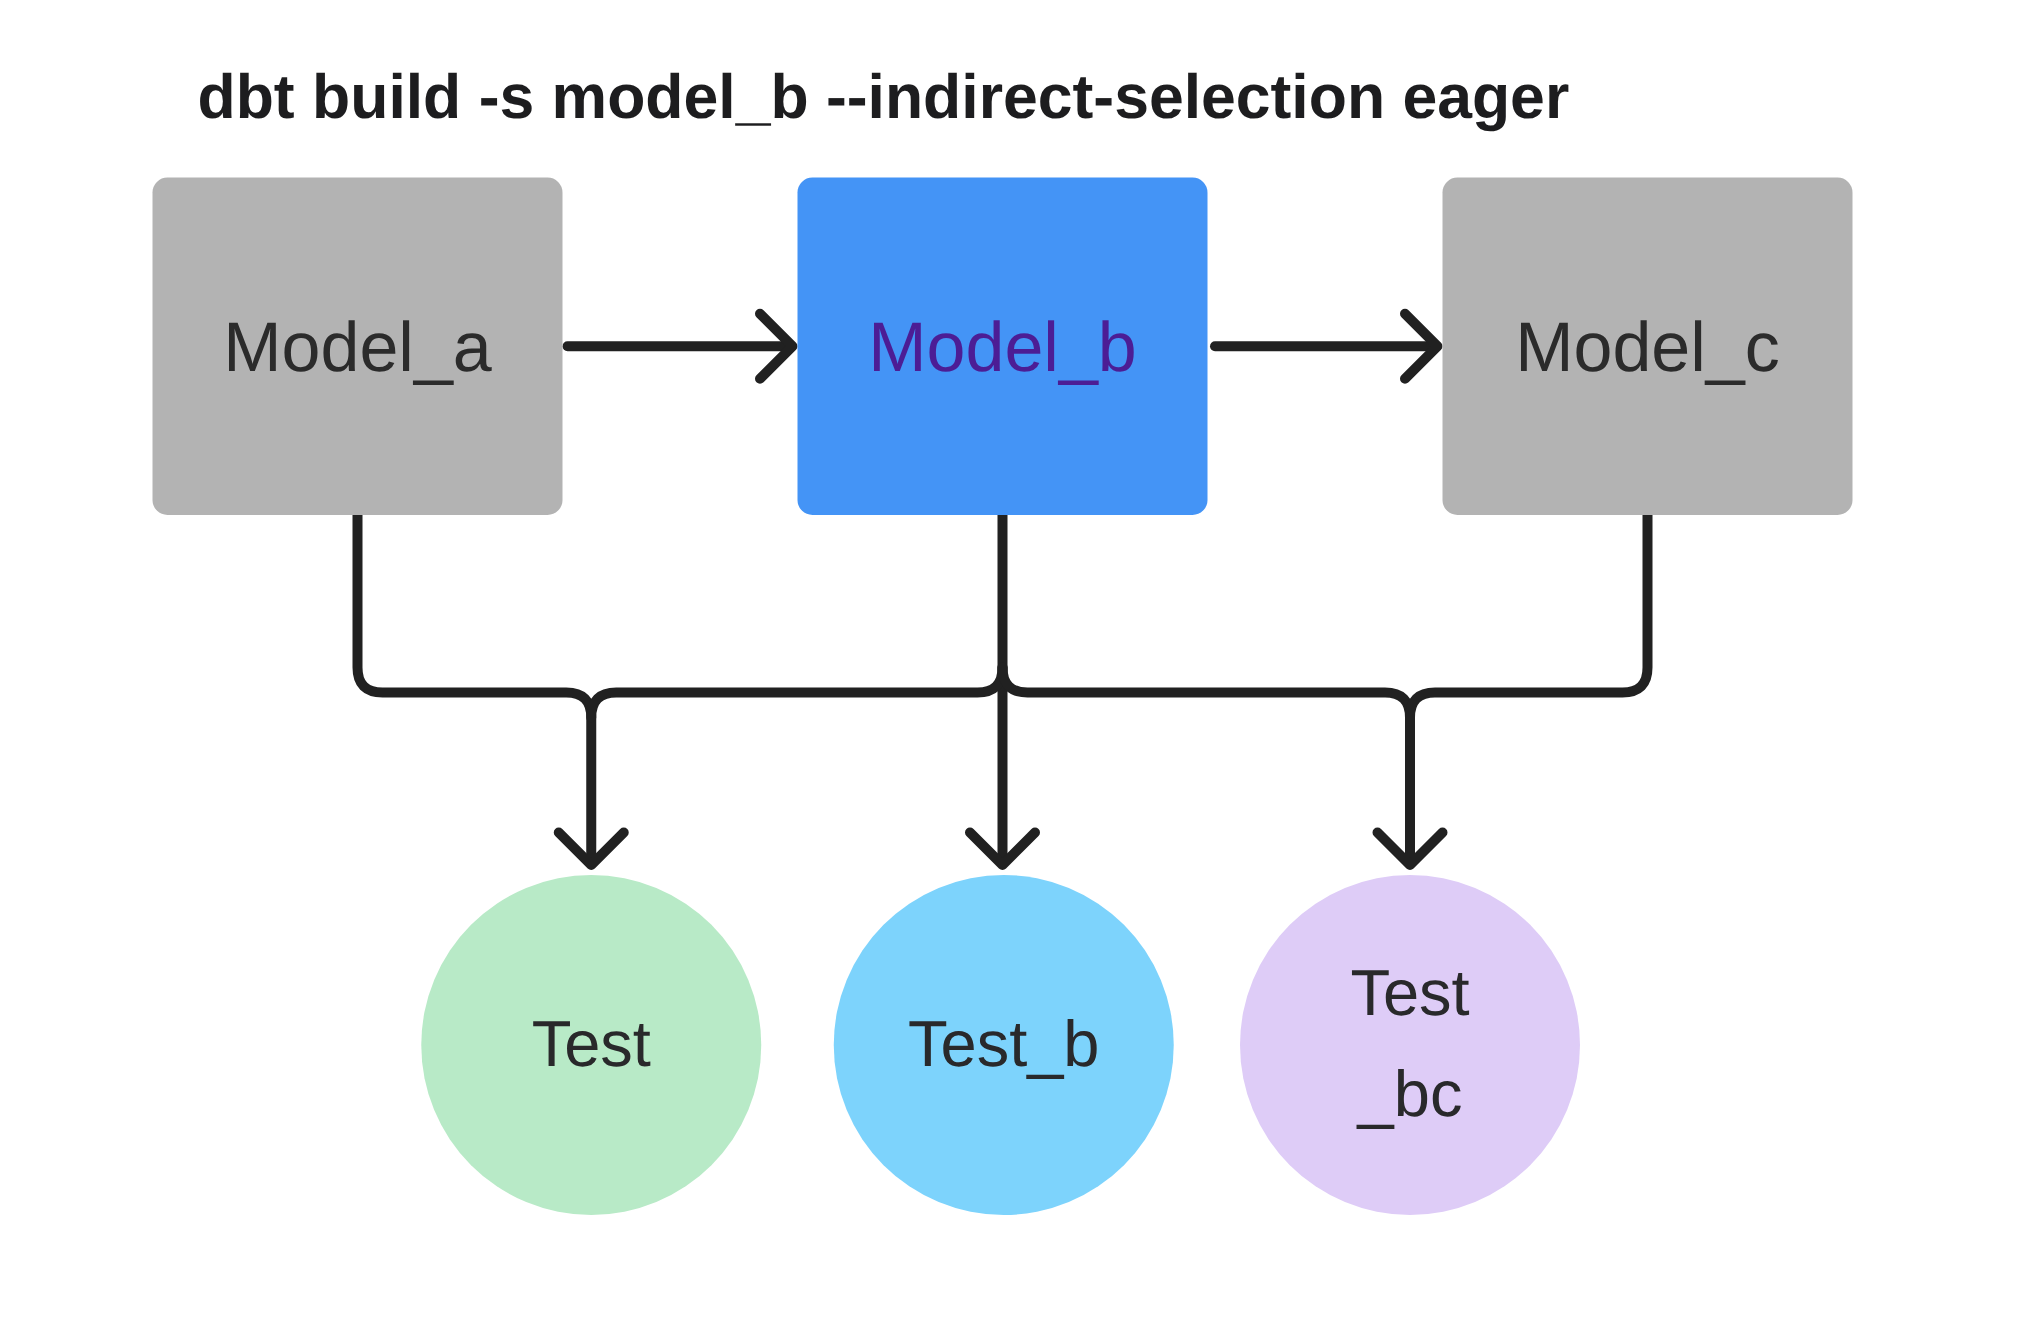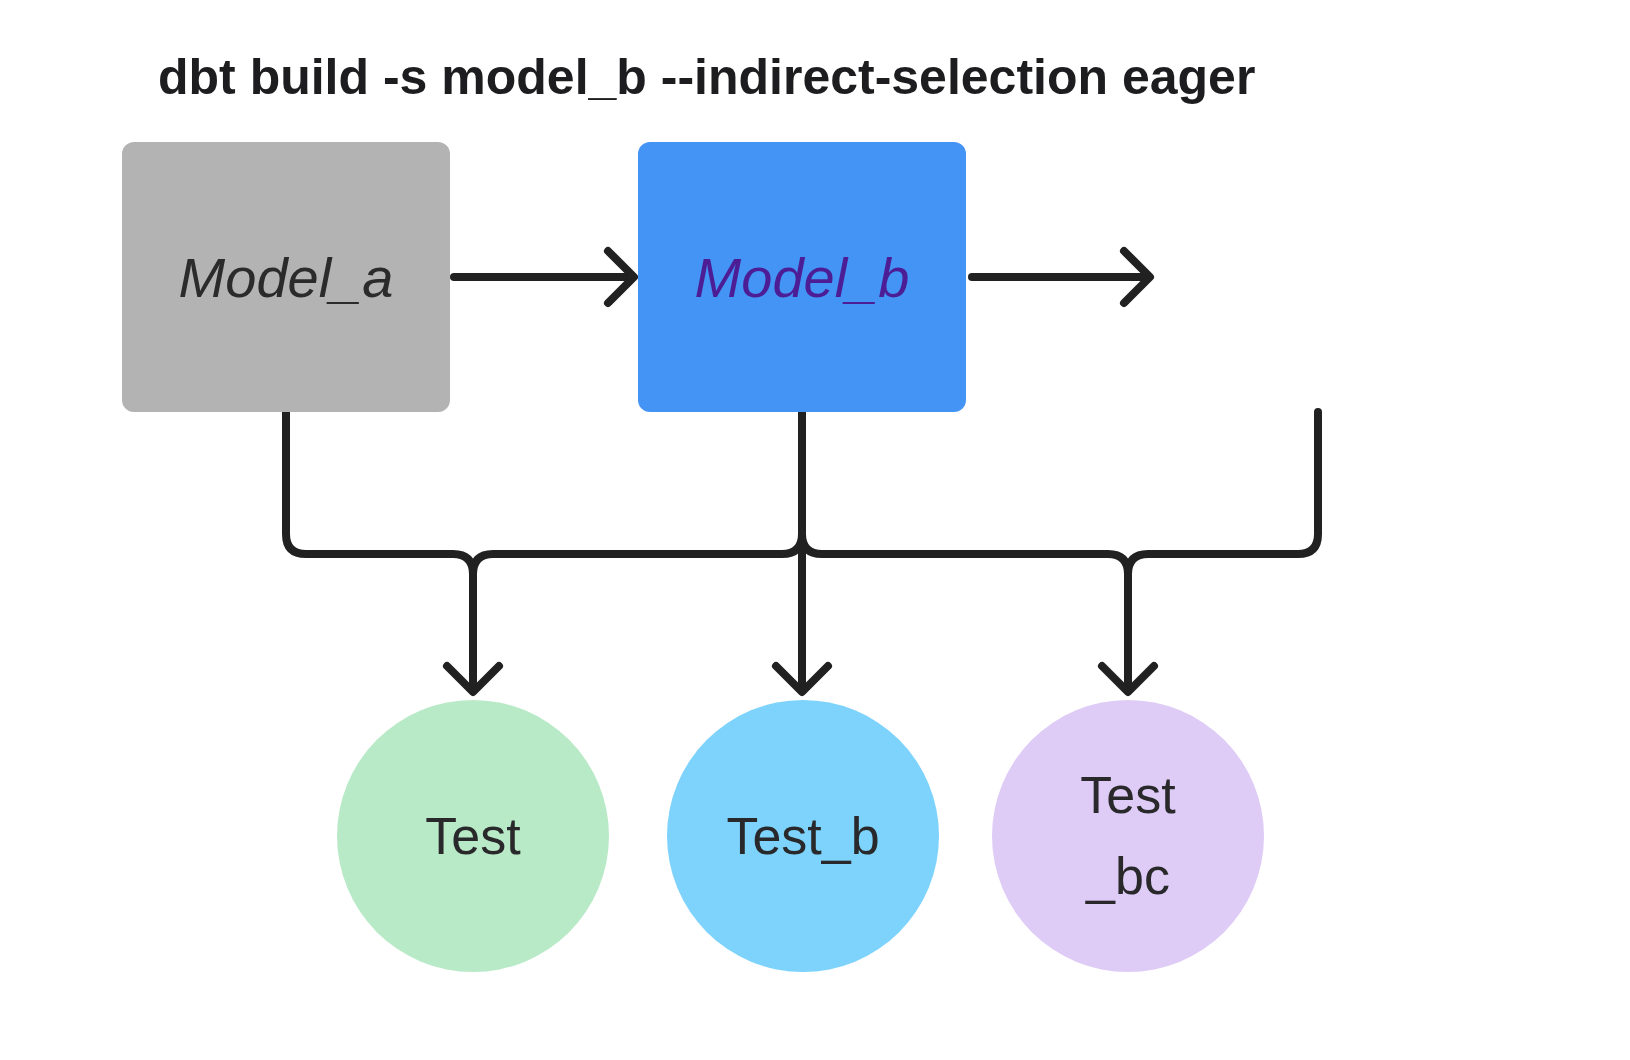--- a/index.html
+++ b/index.html
@@ -34,21 +34,20 @@
     top:142px;
     width:328px;
     height:270px;
     border-radius:12px;
     display:flex;
     align-items:center;
     justify-content:center;
     font-size:56px;
     font-weight:400;
     color:#2b2b2b;
-    font-style:italic;
   }
   .model-a{left:122px;background:#b3b3b3;}
   .model-b{left:638px;background:#4494f6;color:#4c1d95;}
   .model-c{left:1154px;background:#b3b3b3;}
   .test-circle{
     position:absolute;
     top:700px;
     width:272px;
     height:272px;
     border-radius:50%;
@@ -109,20 +108,23 @@
       <path d="M 1102 666 L 1128 692 L 1154 666"></path>
     </g>
   </svg>
 
   <div class="node-box model-a">
     <span>Model_a</span>
   </div>
   <div class="node-box model-b">
     <span>Model_b</span>
   </div>
+  <div class="node-box model-c">
+    <span>Model_c</span>
+  </div>
 
   <div class="test-circle test-ab">
     <span>Test</span>
   </div>
   <div class="test-circle test-b">
     <span>Test_b</span>
 
   </div>
   <div class="test-circle test-bc">
     <span>Test</span>

